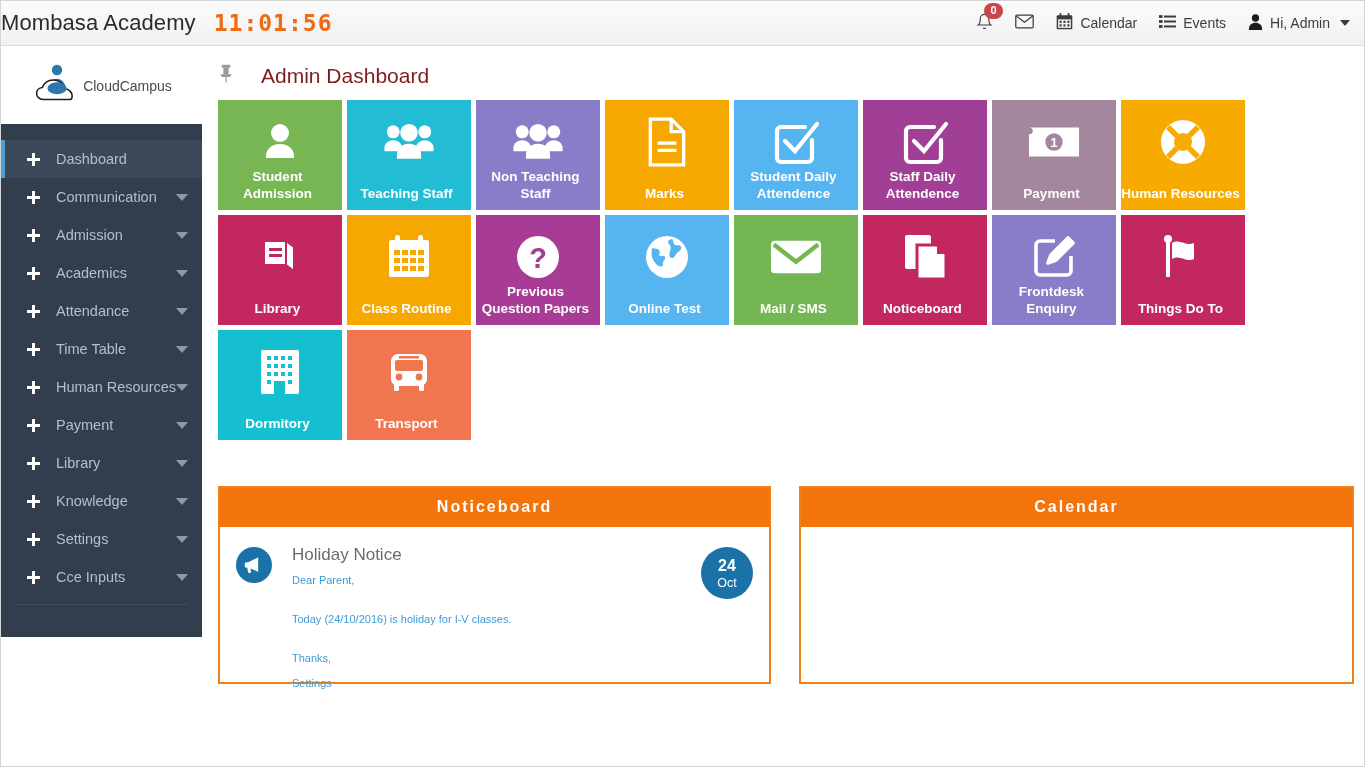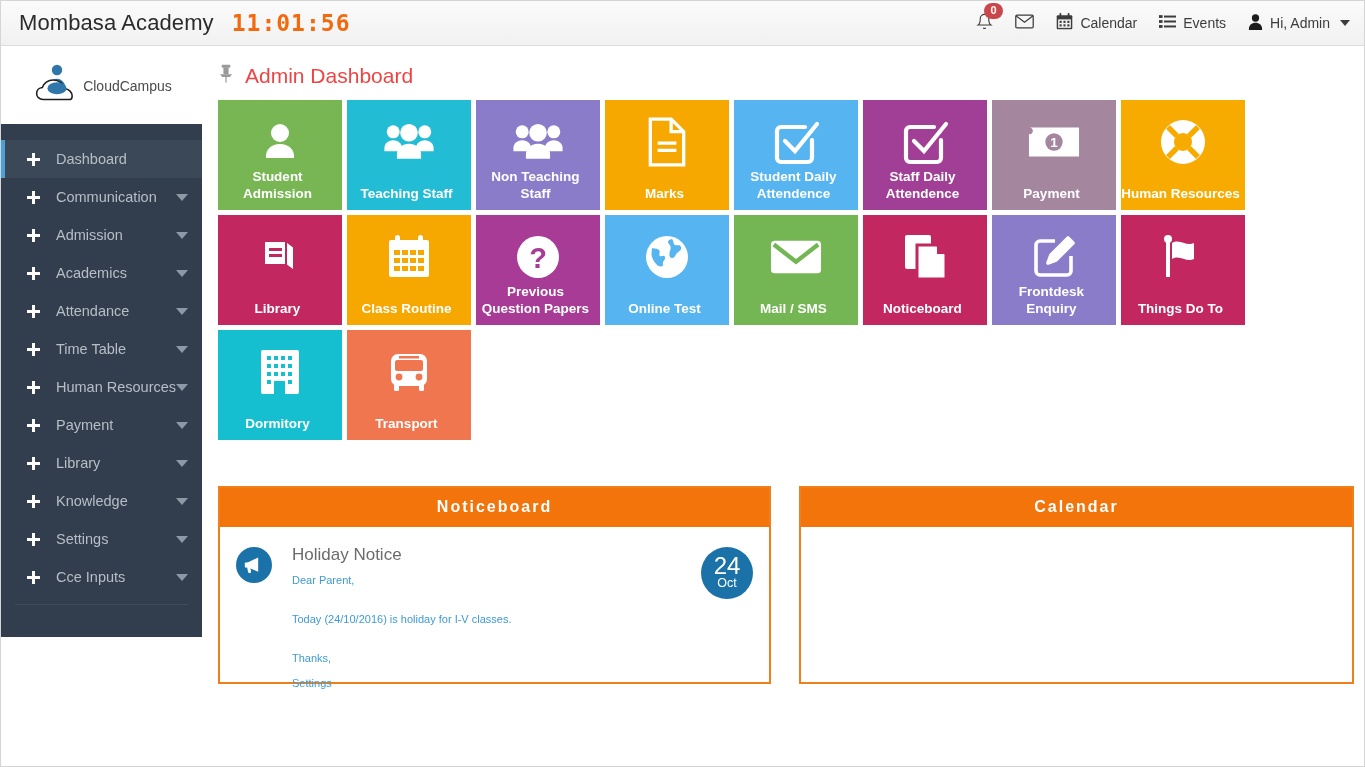--- a/index.html
+++ b/index.html
@@ -20,21 +20,21 @@
   
   .topbar {
     position: absolute; top: 0; left: 0;
     width: 1365px; height: 45px;
     background: linear-gradient(to bottom, #fbfbfb, #f1f1f1);
     border-bottom: 1px solid #dcdcdc;
     display: flex; align-items: center;
   }
   .brand {
     font-size: 22px; color: #2b2b2b;
-    padding-left: 18px; letter-spacing: .1px;
+    letter-spacing: .1px;
     white-space: nowrap;
   }
   .clock {
     margin-left: 18px;
     font-family: "DejaVu Sans Mono", monospace;
     font-size: 23px; font-weight: bold;
     color: #f26a10; letter-spacing: 1px;
   }
   .topright {
     margin-left: auto; display: flex; align-items: center;
@@ -108,23 +108,23 @@
     margin: 8px 14px 0 14px; height: 1px; background: #3f4b5a;
   }
 
   
   .main {
     position: absolute; left: 201px; top: 45px;
     width: 1164px; height: 722px;
     background: #ffffff;
   }
   .page-title {
-    display: flex; align-items: center; gap: 11px;
+    display: flex; align-items: center; gap: 27px;
     padding: 18px 0 0 16px;
-    font-size: 21px; color: #ef4444; font-weight: normal;
+    font-size: 21px; color: #7f1d1d; font-weight: normal;
   }
 
   
   .tiles {
     display: flex; flex-wrap: wrap;
     gap: 5px; padding: 12px 0 0 16px; width: 1130px;
   }
   .tile {
     width: 124px; height: 110px;
     display: flex; flex-direction: column;
@@ -173,21 +173,21 @@
     margin-top: 6px;
   }
   .notice-gap { height: 14px; }
   .date-badge {
     width: 52px; height: 52px; border-radius: 50%;
     background: #1a72a8; color: #fff;
     display: flex; flex-direction: column;
     align-items: center; justify-content: center;
     flex: 0 0 52px; margin-top: 2px;
   }
-  .date-day { font-size: 24px; font-weight: normal; line-height: 21px; }
+  .date-day { font-size: 16px; font-weight: bold; line-height: 21px; }
   .date-mon { font-size: 12.5px; line-height: 15px; }
 
   .bottom-strip {
     position: absolute; left: 0; bottom: 0;
     width: 1365px; height: 0;
   }
 </style>
 </head>
 <body>
 

